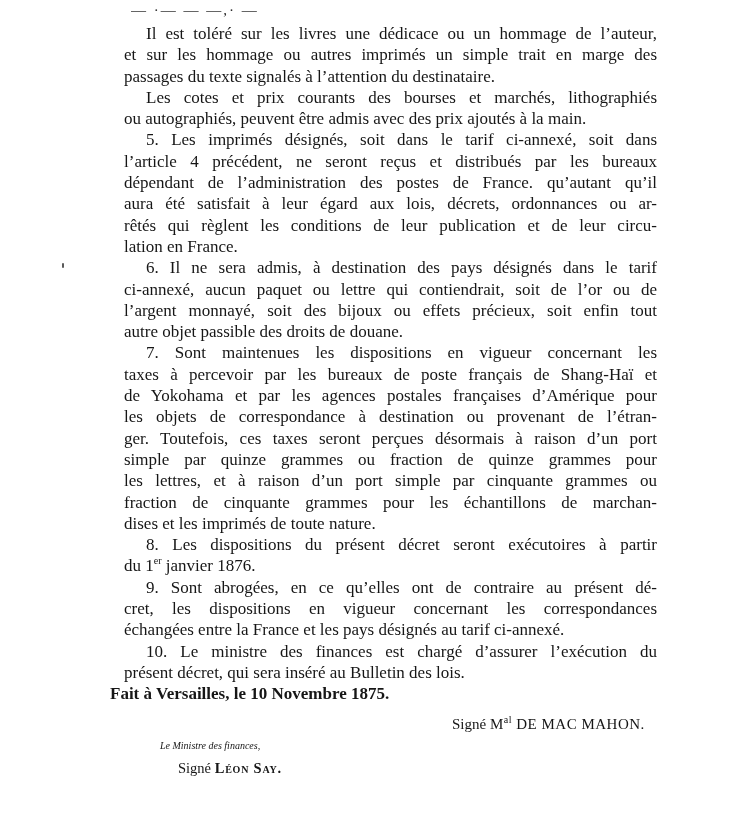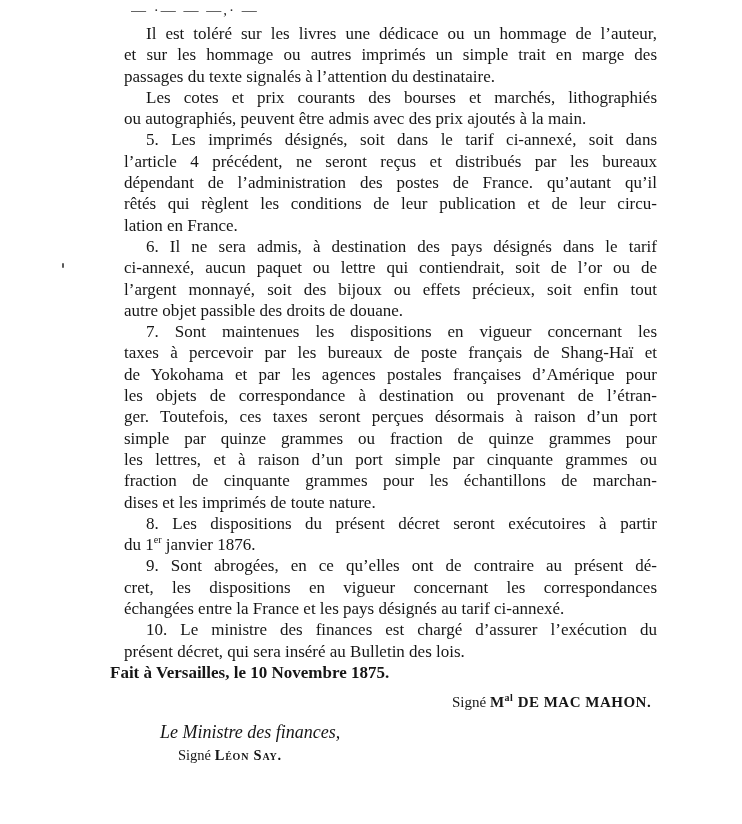--- a/index.html
+++ b/index.html
@@ -50,28 +50,28 @@
     text-indent: 22px;
     font-weight: bold;
   }
   .sig-row {
     margin-top: 9px;
     padding-left: 364px;
     font-size: 15px;
     white-space: nowrap;
   }
   .sig-name {
-    font-weight: bold;
+    font-weight: normal;
     letter-spacing: 0.5px;
   }
   .minister-role {
-    margin-top: 8px;
+    margin-top: 0;
     padding-left: 72px;
     font-style: italic;
-    font-size: 18px;
+    font-size: 10px;
   }
   .minister-sig {
     margin-top: 2px;
     padding-left: 90px;
     font-size: 14.5px;
     white-space: nowrap;
   }
   .smallcaps {
     font-variant: small-caps;
     letter-spacing: 0.8px;
@@ -93,20 +93,21 @@
   <div class="text-block">
     <div id="paragraphs">
         <div class="line first">Il est toléré sur les livres une dédicace ou un hommage de l’auteur,</div>
         <div class="line">et sur les hommage ou autres imprimés un simple trait en marge des</div>
         <div class="line last">passages du texte signalés à l’attention du destinataire.</div>
         <div class="line first">Les cotes et prix courants des bourses et marchés, lithographiés</div>
         <div class="line last">ou autographiés, peuvent être admis avec des prix ajoutés à la main.</div>
         <div class="line first">5. Les imprimés désignés, soit dans le tarif ci-annexé, soit dans</div>
         <div class="line">l’article 4 précédent, ne seront reçus et distribués par les bureaux</div>
         <div class="line">dépendant de l’administration des postes de France. qu’autant qu’il</div>
+        <div class="line">aura été satisfait à leur égard aux lois, décrets, ordonnances ou ar-</div>
         <div class="line">rêtés qui règlent les conditions de leur publication et de leur circu-</div>
         <div class="line last">lation en France.</div>
         <div class="line first">6. Il ne sera admis, à destination des pays désignés dans le tarif</div>
         <div class="line">ci-annexé, aucun paquet ou lettre qui contiendrait, soit de l’or ou de</div>
         <div class="line">l’argent monnayé, soit des bijoux ou effets précieux, soit enfin tout</div>
         <div class="line last">autre objet passible des droits de douane.</div>
         <div class="line first">7. Sont maintenues les dispositions en vigueur concernant les</div>
         <div class="line">taxes à percevoir par les bureaux de poste français de Shang-Haï et</div>
         <div class="line">de Yokohama et par les agences postales françaises d’Amérique pour</div>
         <div class="line">les objets de correspondance à destination ou provenant de l’étran-</div>

